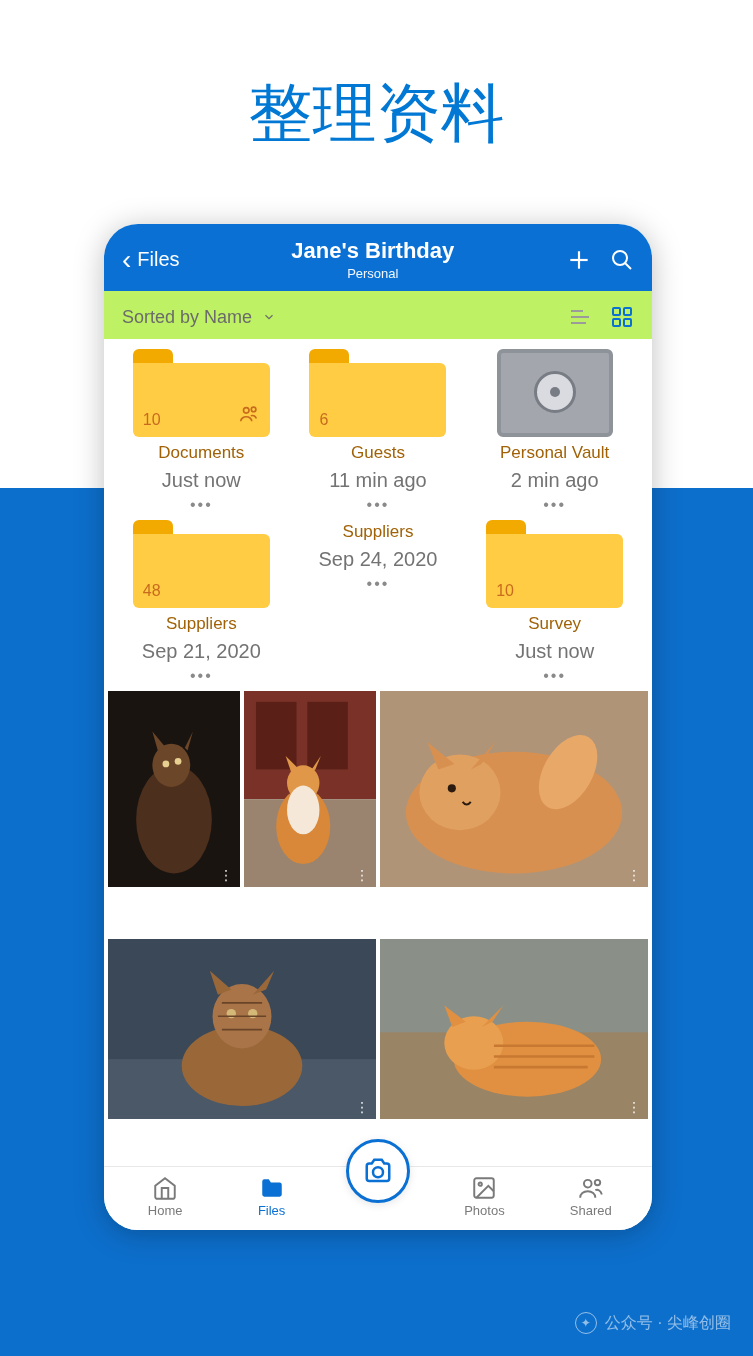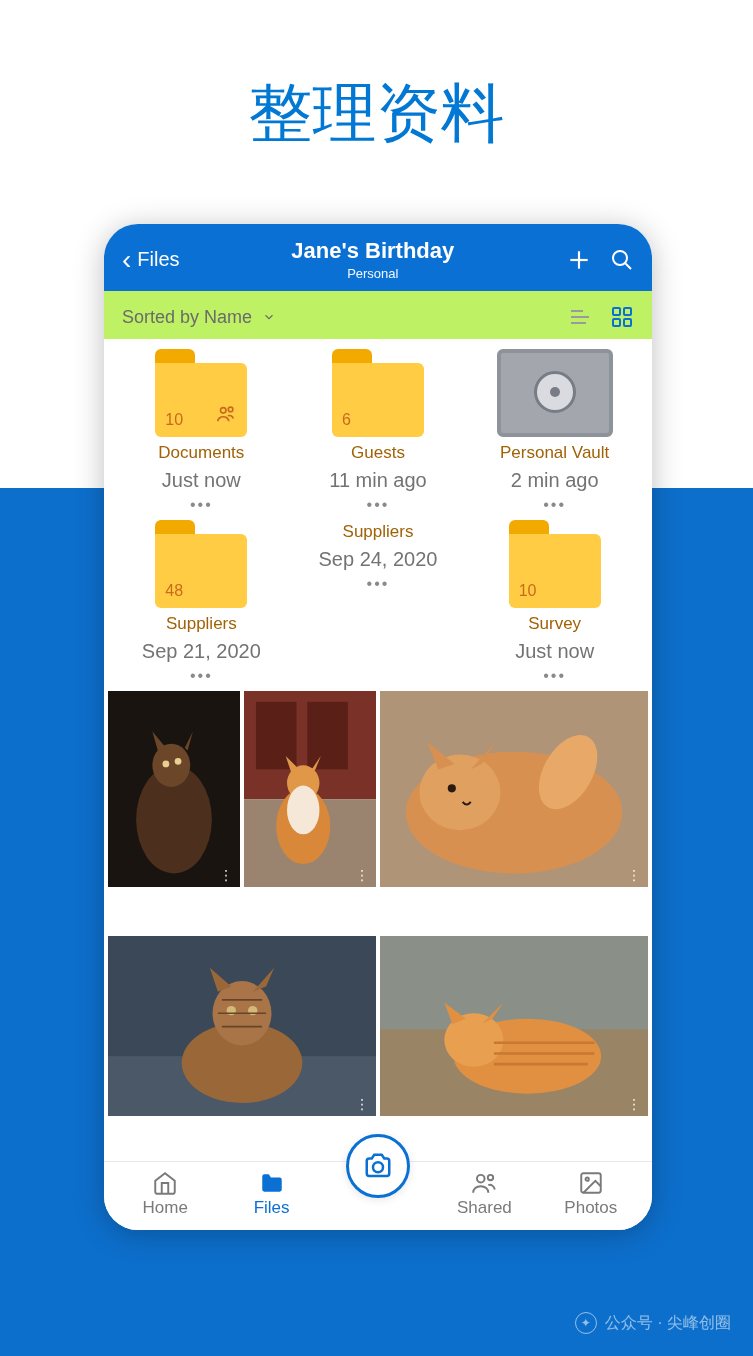--- a/index.html
+++ b/index.html
@@ -83,21 +83,21 @@
 .sort-spacer { flex: 1; }
 .view-toggle { display: flex; gap: 18px; align-items: center; }
 .grid {
   display: grid;
   grid-template-columns: repeat(3, 1fr);
   gap: 6px 10px;
   padding: 10px 14px 6px;
 }
 .folder-item { text-align: center; cursor: pointer; }
 .folder-icon {
-  width: 92px;
+  width: 137px;
   height: 88px;
   margin: 0 auto 6px;
   position: relative;
 }
 .folder-base {
   position: absolute;
   left: 0; right: 0; top: 14px; bottom: 0;
   background: #ffcc44;
   border-radius: 0 6px 6px 6px;
 }
@@ -180,21 +180,21 @@
   border-top: 1px solid #e8e8e8;
   position: relative;
 }
 .nav-item {
   flex: 1;
   display: flex;
   flex-direction: column;
   align-items: center;
   gap: 2px;
   color: #7a7a7a;
-  font-size: 17px;
+  font-size: 13px;
   cursor: pointer;
 }
 .nav-item.active { color: #0a70d4; }
 .camera-fab {
   position: absolute;
   top: -28px;
   left: 50%;
   transform: translateX(-50%);
   width: 64px; height: 64px;
   background: #fff;
@@ -438,35 +438,35 @@
           <path d="M3 6a2 2 0 012-2h4l2 3h8a2 2 0 012 2v9a2 2 0 01-2 2H5a2 2 0 01-2-2V6z"></path>
         </svg>
       <span>Files</span>
     </div>
     <div class="nav-item" style="visibility:hidden">
         <div style="height:26px"></div>
         <span>.</span>
       </div>
     <div class="nav-item">
       <svg width="26" height="26" viewBox="0 0 24 24" fill="none" stroke="#7a7a7a" stroke-width="1.8">
+          <rect x="3" y="3" width="18" height="18" rx="2"></rect>
+          <circle cx="8.5" cy="8.5" r="1.5"></circle>
+          <path d="M21 15l-5-5L5 21"></path>
+        </svg>
+      <span>Photos</span>
+    </div>
+    <div class="nav-item">
+      <svg width="26" height="26" viewBox="0 0 24 24" fill="none" stroke="#7a7a7a" stroke-width="1.8">
           <circle cx="9" cy="8" r="3.5"></circle>
           <path d="M2 21c0-3.5 3-6 7-6s7 2.5 7 6"></path>
           <circle cx="18" cy="7" r="2.5"></circle>
           <path d="M16 14c2.5-1 5 .5 6 4"></path>
         </svg>
       <span>Shared</span>
     </div>
-    <div class="nav-item">
-      <svg width="26" height="26" viewBox="0 0 24 24" fill="none" stroke="#7a7a7a" stroke-width="1.8">
-          <rect x="3" y="3" width="18" height="18" rx="2"></rect>
-          <circle cx="8.5" cy="8.5" r="1.5"></circle>
-          <path d="M21 15l-5-5L5 21"></path>
-        </svg>
-      <span>Photos</span>
-    </div>
 
     <div class="camera-fab">
       <svg width="30" height="30" viewBox="0 0 24 24" fill="none" stroke="#0a70d4" stroke-width="2">
           <path d="M3 8a2 2 0 012-2h2l2-3h6l2 3h2a2 2 0 012 2v10a2 2 0 01-2 2H5a2 2 0 01-2-2V8z"></path>
           <circle cx="12" cy="13" r="4"></circle>
         </svg>
     </div>
   </div>
 
 </div>

